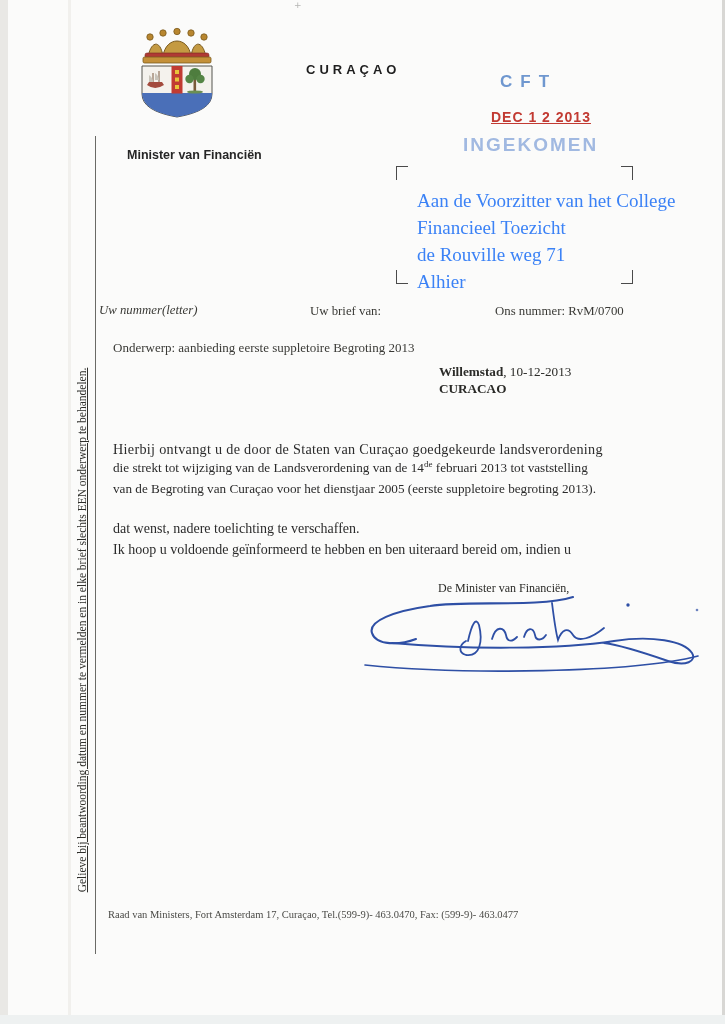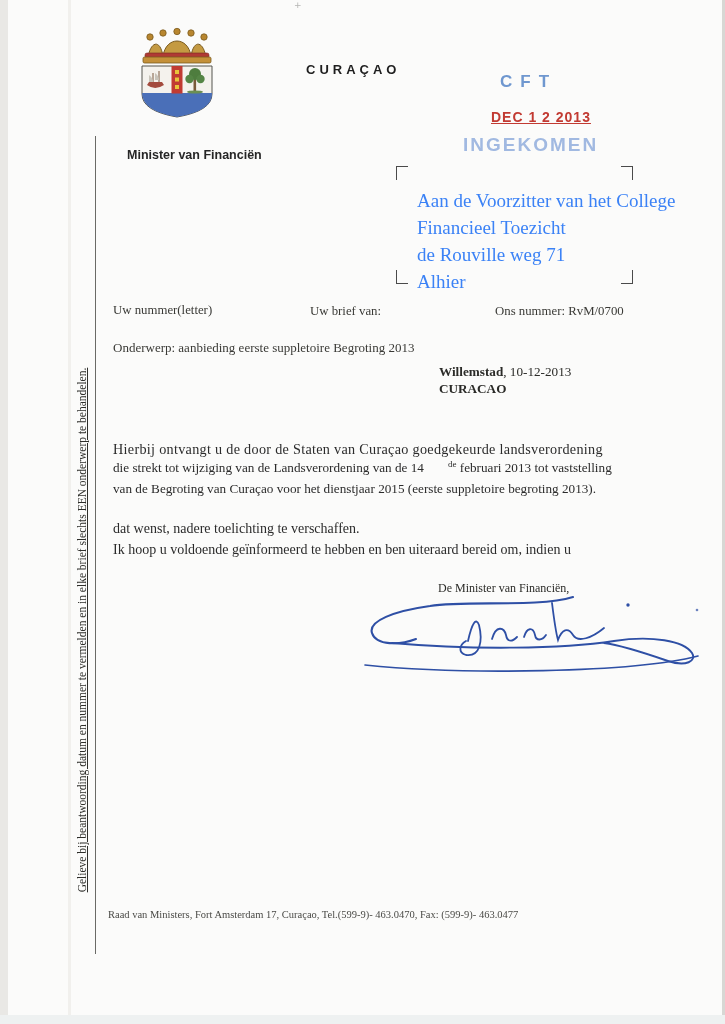--- a/index.html
+++ b/index.html
@@ -26,31 +26,31 @@
   .stamp-status{left:463px;top:134px;font:bold 19px "Liberation Sans",sans-serif;letter-spacing:2px;opacity:.85;}
   
   .corner{width:11px;height:13px;}
   .c-tl{left:396px;top:166px;border-top:1px solid #4a4a4a;border-left:1px solid #4a4a4a;}
   .c-tr{left:621px;top:166px;border-top:1px solid #4a4a4a;border-right:1px solid #4a4a4a;}
   .c-bl{left:396px;top:270px;border-bottom:1px solid #4a4a4a;border-left:1px solid #4a4a4a;}
   .c-br{left:621px;top:270px;border-bottom:1px solid #4a4a4a;border-right:1px solid #4a4a4a;}
   .recipient{left:417px;top:188px;font-size:19px;line-height:1.42;color:#3b82f6;}
   
   .ref{font-size:12.8px;color:#3a3a36;}
-  .ref-1{left:113px;top:303px;}
+  .ref-1{left:99px;top:303px;font-style:italic;}
   .ref-2{left:310px;top:304px;}
   .ref-3{left:495px;top:304px;}
   .subject{left:113px;top:340px;font-size:13px;color:#3a3a36;}
   .dateline{left:439px;top:363px;font-size:13.2px;line-height:1.3;color:#2b2b28;}
   .dateline b{font-weight:bold;margin-top:7px;}
   
   .body-block{left:113px;top:441px;width:552px;}
   .p1-l1{font-size:14.2px;letter-spacing:.3px;}
   .p1-l23{font-size:13.2px;line-height:1.55;}
-  .p1-l23 sup{font-size:9px;margin-left:24px;}
+  .p1-l23 sup{font-size:9px;}
   .p2{margin-top:19px;font-size:14px;line-height:1.5;}
   .closing{left:438px;top:581px;font-size:12px;color:#2b2b28;}
   .sig{left:352px;top:583px;width:350px;height:95px;}
   
   .v-rule{left:95px;top:136px;width:1px;height:818px;background:#6a6a66;}
   .sidebar-note{
     left:-211px;top:622px;width:590px;height:16px;
     transform:rotate(-90deg);transform-origin:center;
     font-size:11.5px;text-align:center;color:#2e2e2a;
     text-decoration:underline;
@@ -133,21 +133,21 @@
 <div class="abs subject">Onderwerp: aanbieding eerste suppletoire Begroting 2013</div>
 
 <div class="abs dateline">
   <div><b>Willemstad</b><span>, 10-12-2013</span></div>
   <b>CURACAO</b>
 </div>
 
 <div class="abs body-block">
   <div class="p1-l1">Hierbij ontvangt u de door de Staten van Curaçao goedgekeurde landsverordening</div>
   <div class="p1-l23"><span>die strekt tot wijziging van de Landsverordening van de 14</span><sup>de</sup><span> februari 2013 tot vaststelling</span></div>
-  <div class="p1-l23">van de Begroting van Curaçao voor het dienstjaar 2015 (eerste suppletoire begroting 2013).</div>
+  <div class="p1-l23">van de Begroting van Curaçao voor het dienstjaar 2005 (eerste suppletoire begroting 2013).</div>
   <div class="p2">
     <div>dat wenst, nadere toelichting te verschaffen.</div>
     <div>Ik hoop u voldoende geïnformeerd te hebben en ben uiteraard bereid om, indien u</div>
   </div>
 </div>
 
 <div class="abs closing">De Minister van Financiën,</div>
 <div class="abs sig">
   <svg width="350" height="95" viewBox="0 0 350 95">
     <g fill="none" stroke="#2e4fa5" stroke-width="2.1" stroke-linecap="round">

